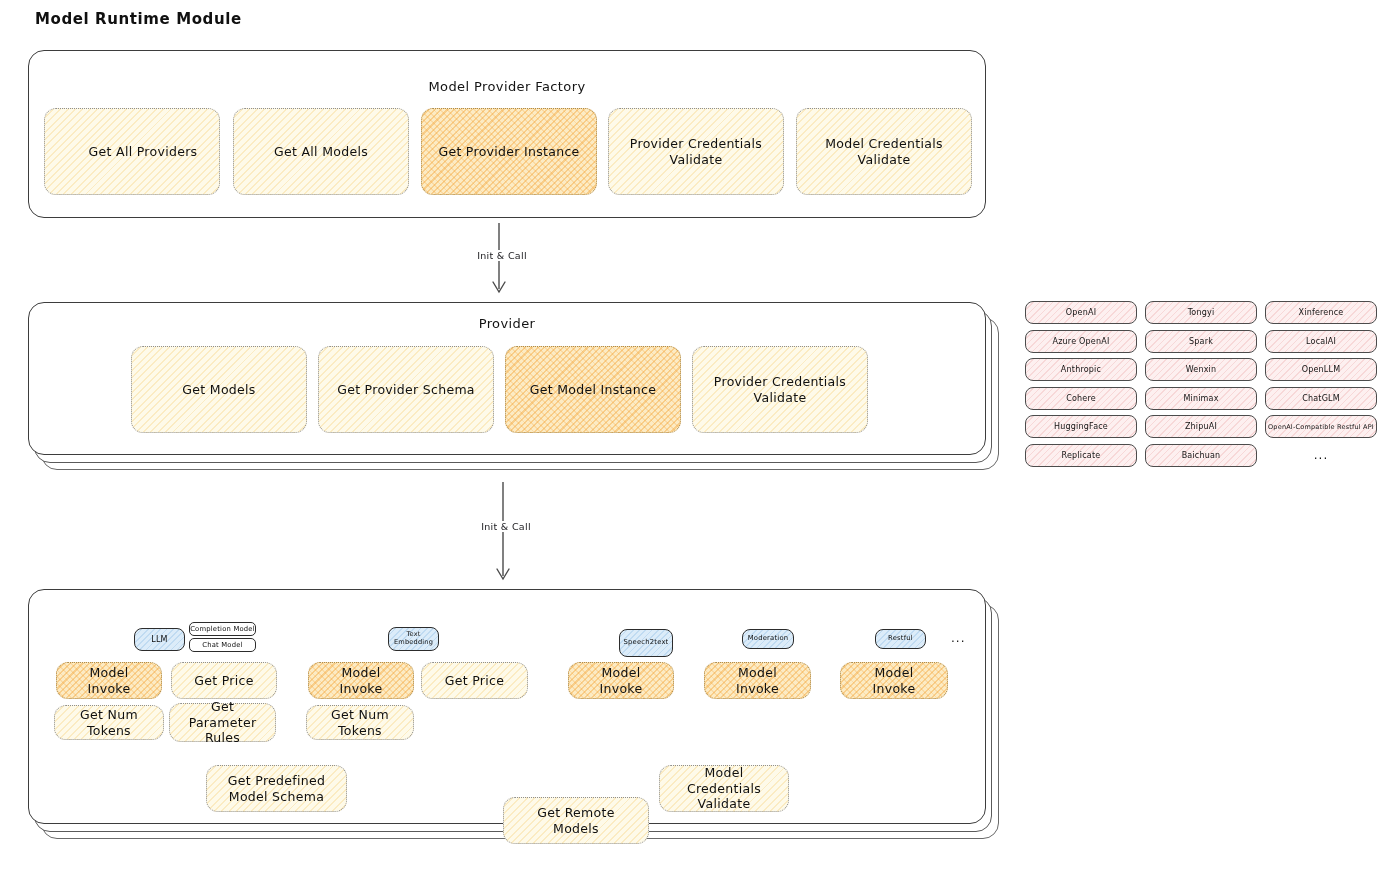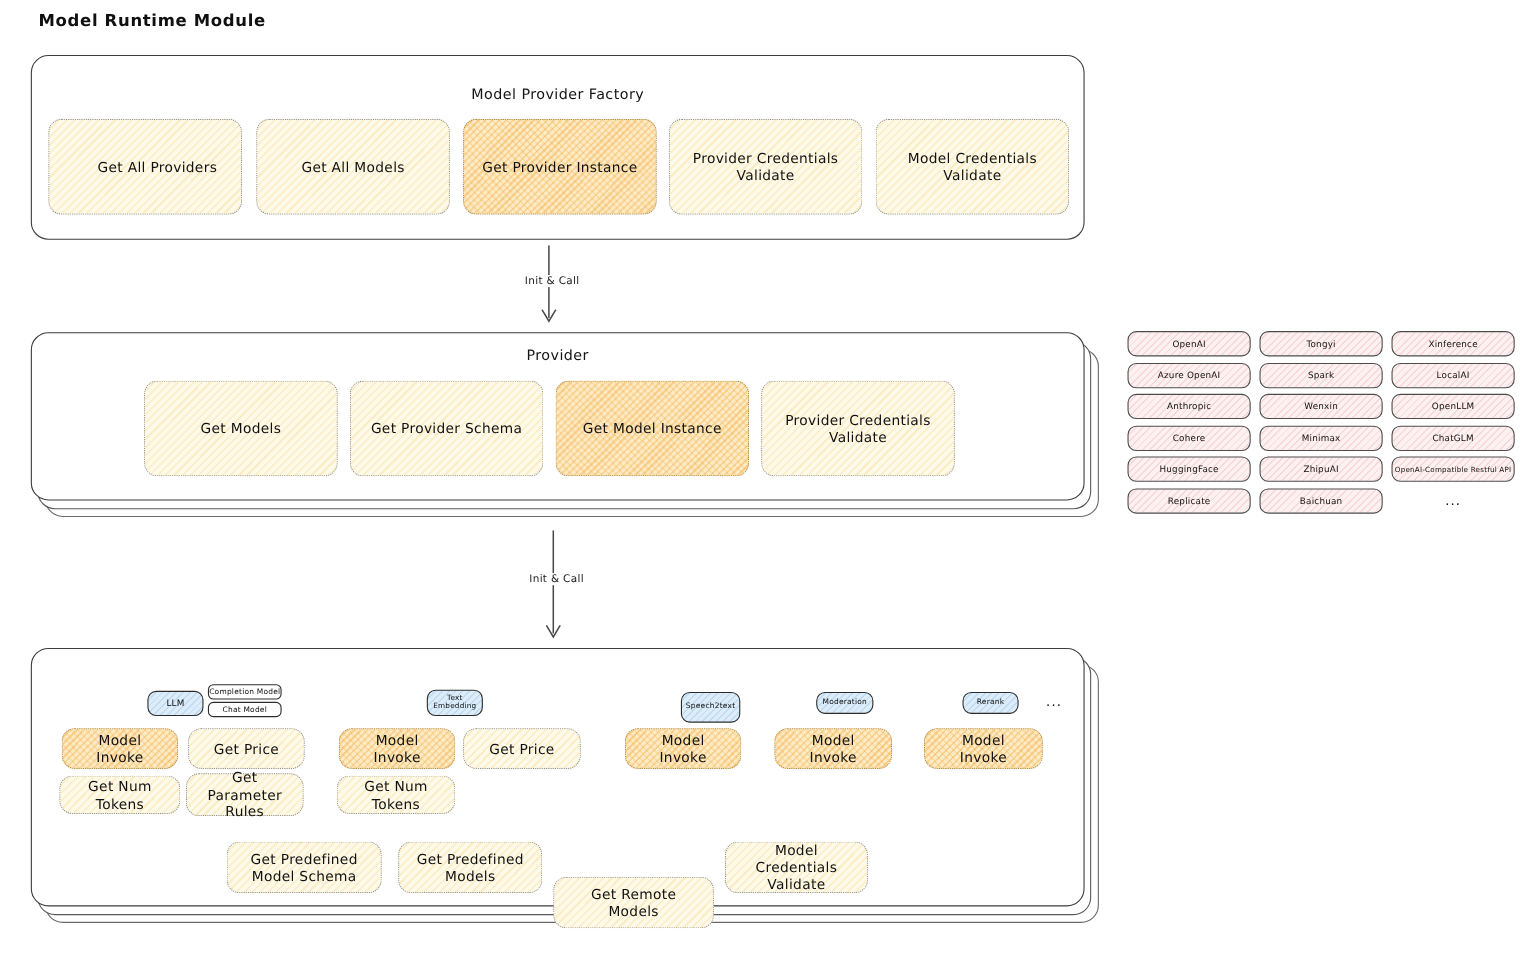--- a/index.html
+++ b/index.html
@@ -147,33 +147,32 @@
   <div class="stack s1"></div>
   <div class="stack s2"></div>
   <div class="panel">
 
     <div class="tab" style="left:105px;top:38px;width:51px;height:23px;font-size:8px;">LLM</div>
     <div class="minitab" style="left:160px;top:32px;width:67px;height:14px;">Completion Model</div>
     <div class="minitab" style="left:160px;top:48px;width:67px;height:14px;">Chat Model</div>
     <div class="tab" style="left:359px;top:37px;width:51px;height:24px;font-size:6.6px;padding:0 4px;">Text Embedding</div>
     <div class="tab" style="left:590px;top:39px;width:54px;height:28px;font-size:6.8px;">Speech2text</div>
     <div class="tab" style="left:713px;top:39px;width:52px;height:20px;font-size:6.8px;">Moderation</div>
-    <div class="tab" style="left:846px;top:39px;width:51px;height:20px;font-size:6.8px;">Rerank</div>
+    <div class="tab" style="left:846px;top:39px;width:51px;height:20px;font-size:6.8px;">Restful</div>
     <div class="dots" style="left:922px;top:41px;">...</div>
 
     <div class="mbox hl" style="left:27px;top:72px;width:106px;height:37px;">Model Invoke</div>
     <div class="mbox" style="left:142px;top:72px;width:106px;height:37px;">Get Price</div>
     <div class="mbox hl" style="left:279px;top:72px;width:106px;height:37px;">Model Invoke</div>
     <div class="mbox" style="left:392px;top:72px;width:107px;height:37px;">Get Price</div>
     <div class="mbox hl" style="left:539px;top:72px;width:106px;height:37px;">Model Invoke</div>
     <div class="mbox hl" style="left:675px;top:72px;width:107px;height:37px;">Model Invoke</div>
     <div class="mbox hl" style="left:811px;top:72px;width:108px;height:37px;">Model Invoke</div>
 
     <div class="mbox" style="left:25px;top:115px;width:110px;height:35px;">Get Num Tokens</div>
     <div class="mbox" style="left:140px;top:113px;width:107px;height:39px;padding:2px 8px;">Get Parameter Rules</div>
     <div class="mbox" style="left:277px;top:115px;width:108px;height:35px;">Get Num Tokens</div>
 
     <div class="mbox" style="left:177px;top:175px;width:141px;height:47px;">Get Predefined Model Schema</div>
-    <div class="mbox" style="left:333px;top:175px;width:131px;height:47px;">Get Predefined Models</div>
     <div class="mbox" style="left:474px;top:175px;width:146px;height:47px;margin-top:32px;">Get Remote Models</div>
     <div class="mbox" style="left:630px;top:175px;width:130px;height:47px;">Model Credentials Validate</div>
   </div>
 </div>
 
 </body></html>

